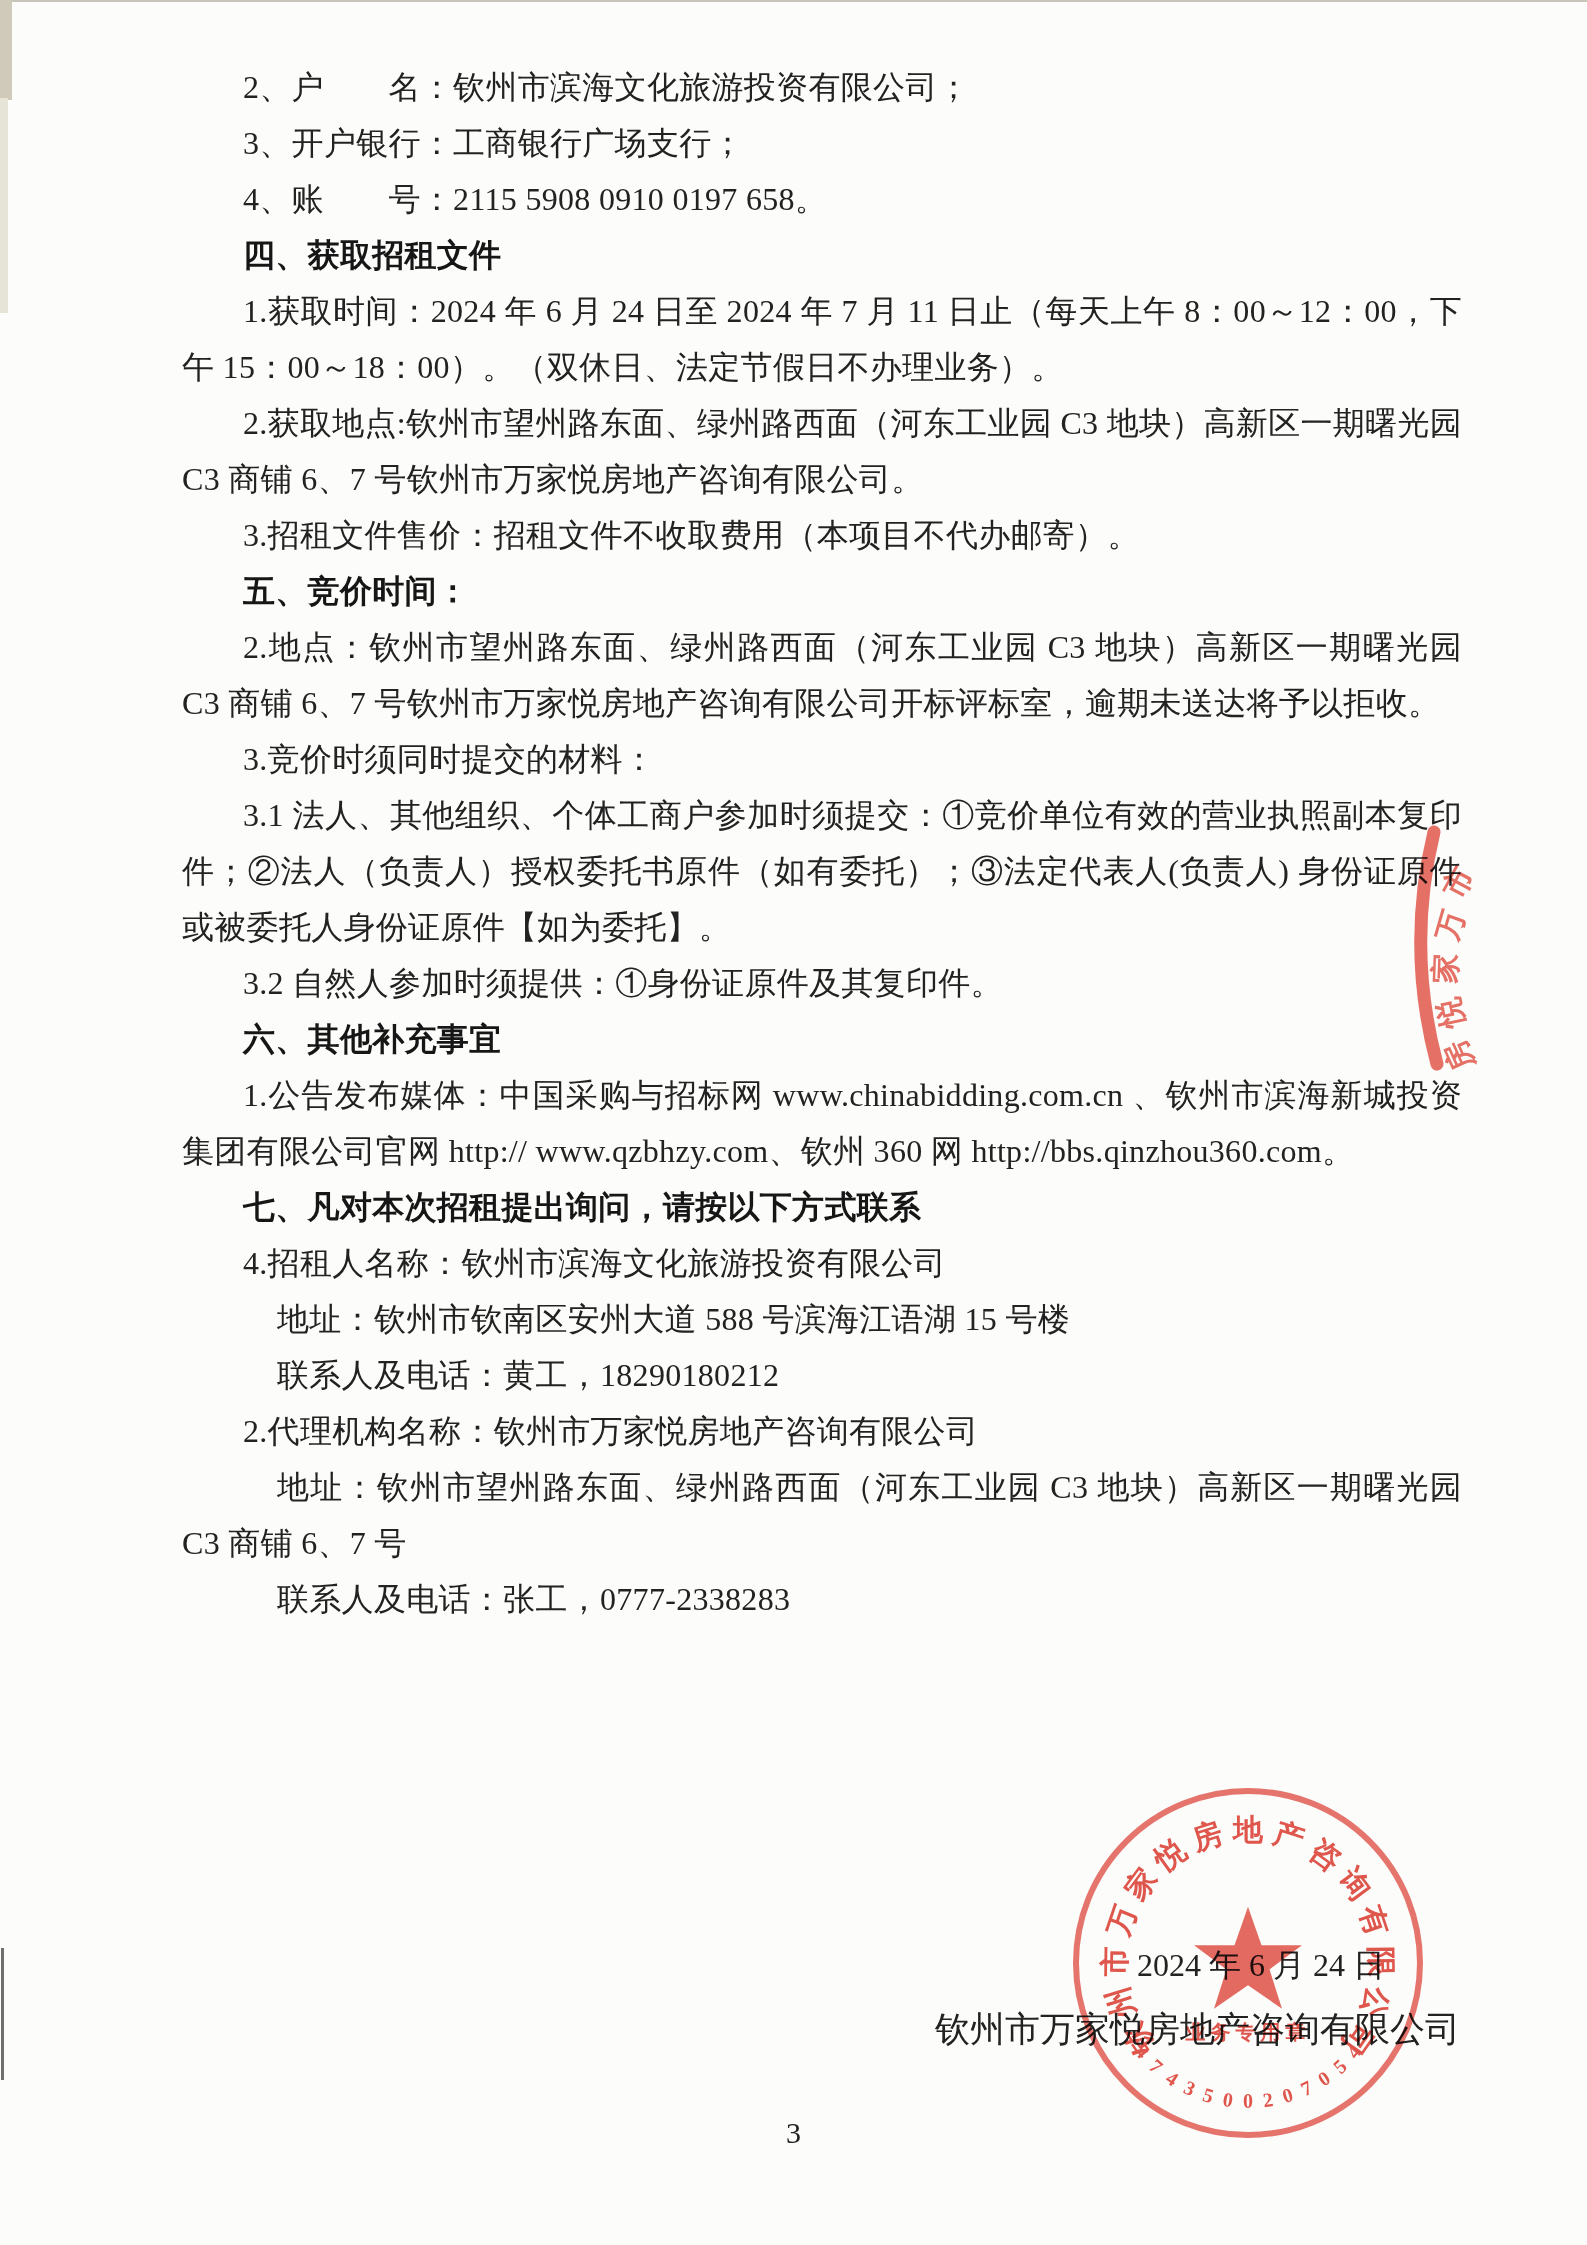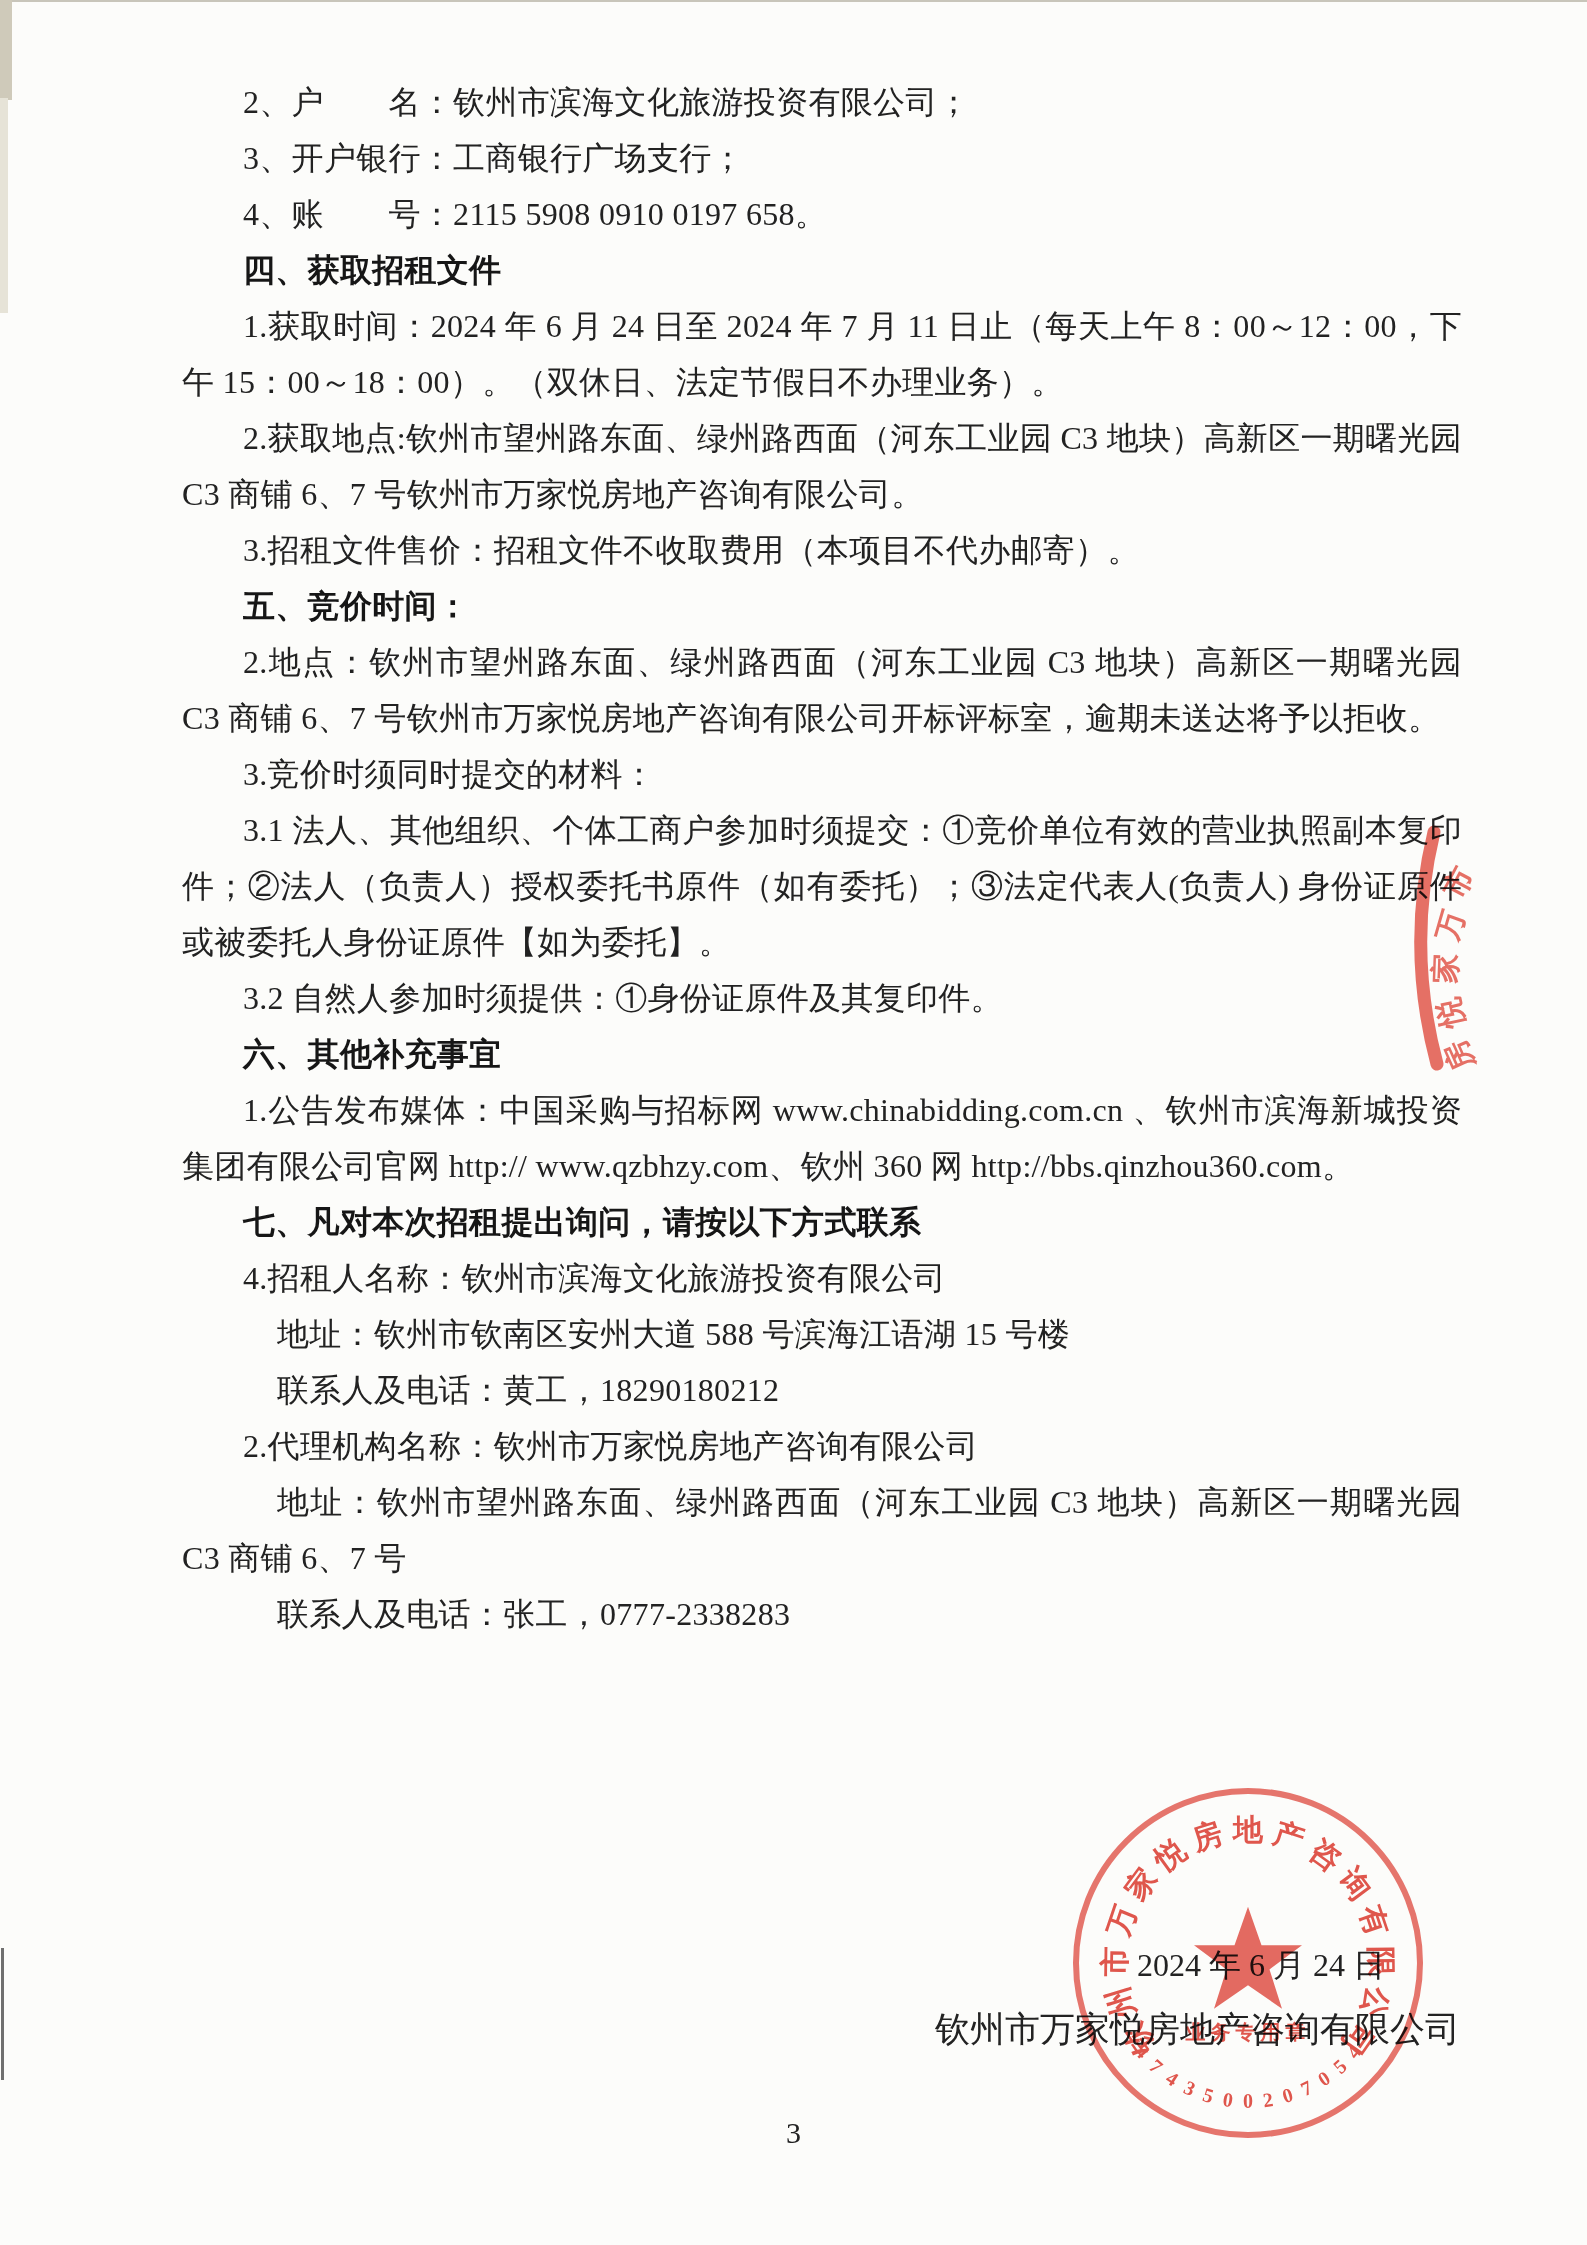--- a/index.html
+++ b/index.html
@@ -13,21 +13,21 @@
   }
   
   .art-topline{position:absolute;left:0;top:0;width:100%;height:2px;background:#c8c5ba;}
   .art-leftstrip{position:absolute;left:0;top:0;width:12px;height:100px;background:#cfcaba;}
   .art-leftstrip2{position:absolute;left:0;top:98px;width:8px;height:215px;background:#e6e3d7;}
   .art-leftline{position:absolute;left:1px;top:1948px;width:3px;height:132px;background:#6f6f6f;}
 
   
   .content{
     position:absolute;left:0;top:0;width:100%;
-    padding:74px 125px 0 182px;
+    padding:59px 125px 0 182px;
     box-sizing:border-box;
     font-size:32px;line-height:56px;
     text-align:justify;
     letter-spacing:0.3px;
   }
   .ln{margin:0;}
   .ln.item, .ln.para, .ln.heading{text-indent:61px;}
   .ln.sub{text-indent:95px;}
   .ln.heading{font-weight:700;color:#161616;}
 

